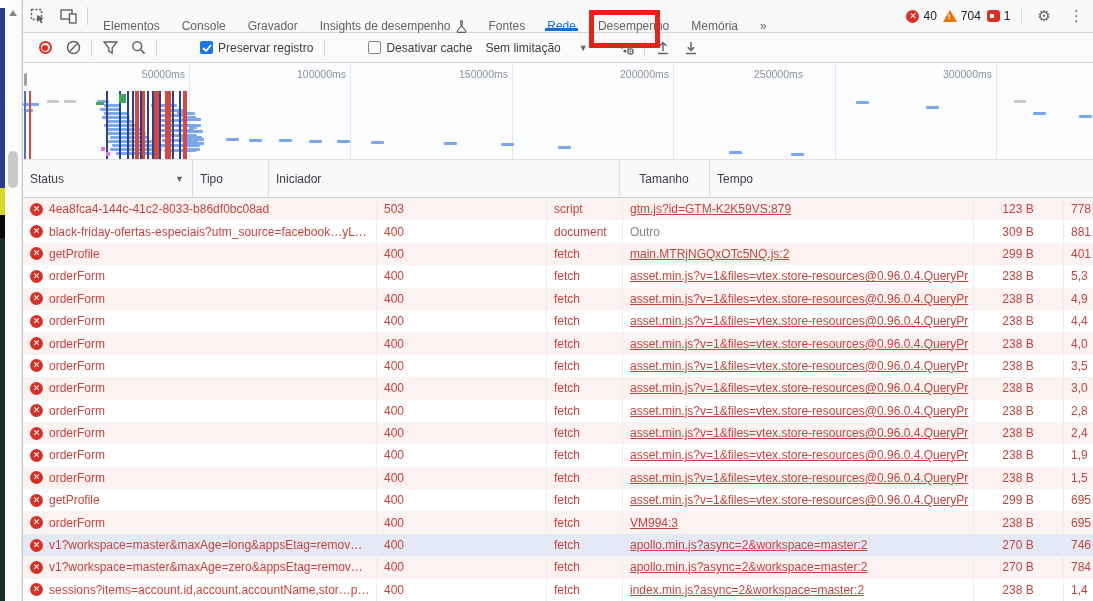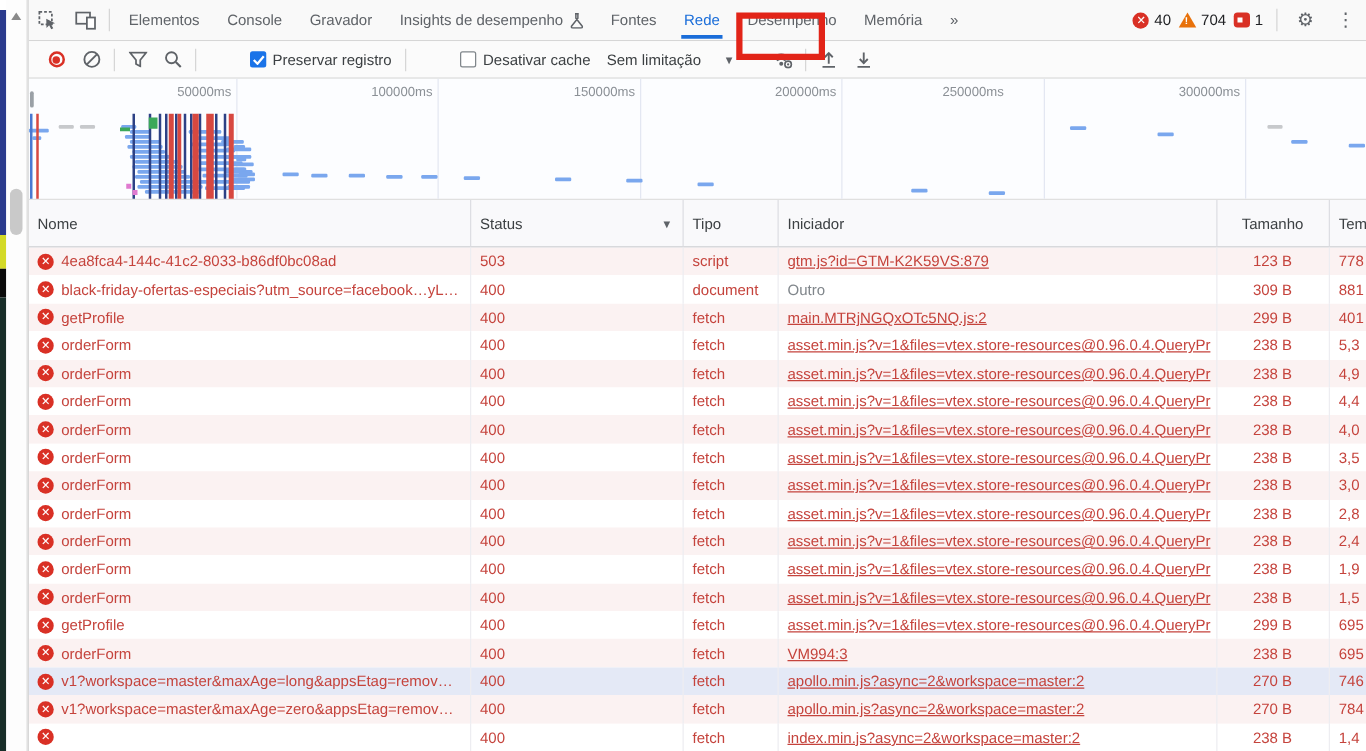--- a/index.html
+++ b/index.html
@@ -15,21 +15,21 @@
   .sb-thumb { position:absolute; left:3px; top:151px; width:10px; height:37px; background:#c9c9c9; border-radius:5px; }
 
   
   .panel { position:absolute; left:22px; top:0; width:1071px; height:601px; border-left:1px solid #c9c9c9; background:#fff; }
 
   
   .tabbar { position:absolute; left:0; top:0; width:1071px; height:33px; background:#f9f9f9; border-bottom:1px solid #d6d6d6; display:flex; align-items:center; }
   .tb-icon { width:30px; height:26px; display:flex; align-items:center; justify-content:center; color:#5f6368; flex:none; }
   .vdiv { width:1px; height:18px; background:#d6d6d6; margin:0 4px; flex:none; }
   .tab-strip { display:flex; align-items:center; height:33px; }
-  .tab { position:relative; height:33px; display:flex; align-items:center; padding:0 11px; color:#5f6368; white-space:nowrap; cursor:default; }
+  .tab { position:relative; height:33px; display:flex; align-items:flex-end; padding:0 11px; color:#5f6368; white-space:nowrap; cursor:default; }
   .tab.active { color:#1a6dd9; }
   .tab.active::after { content:""; position:absolute; left:9px; right:9px; bottom:2px; height:3px; background:#1a6dd9; }
   .tab .flask { margin-left:5px; display:inline-flex; }
   .badges { margin-left:auto; display:flex; align-items:center; gap:6px; padding-right:4px; }
   .badge { display:flex; align-items:center; gap:4px; color:#202124; }
   .err-ic { width:13px; height:13px; border-radius:50%; background:#d93025; color:#fff; font-size:9px; line-height:13px; text-align:center; font-weight:bold; }
   .warn-ic { position:relative; width:0; height:0; border-left:7px solid transparent; border-right:7px solid transparent; border-bottom:12px solid #e8710a; }
   .warn-ic::after { content:"!"; position:absolute; left:-2px; top:2px; font-size:8px; color:#fff; font-weight:bold; }
   .iss-ic { position:relative; width:13px; height:12px; border-radius:3px; background:#d93025; }
   .iss-ic::after { content:""; position:absolute; left:3px; top:4px; width:4px; height:4px; background:#fff; }
@@ -327,23 +327,20 @@
         <div class="vl red" style="left: 142px; width: 6px;"></div>
         <div class="vl red" style="left: 160px; width: 4px;"></div>
         <div class="vl blue" style="left: 1px; width: 2px;"></div>
         <div class="gmark" style="left: 73px; top: 39px; width: 8px; height: 3px;"></div>
         <div class="gmark" style="left: 96px; top: 31px; width: 7px; height: 9px;"></div>
         <div class="pmark" style="left: 78px; top: 84px; width: 4px; height: 4px;"></div>
         <div class="pmark" style="left: 83px; top: 89px; width: 4px; height: 4px;"></div>
       </div>
 
     <div class="grid-header">
-      <div class="hcell col-nome">
-          <span>Nome</span>
-        </div>
       <div class="hcell col-status sortable">
         <span>Status</span>
         <span class="sort-arrow">▼</span>
       </div>
       <div class="hcell col-tipo">
           <span>Tipo</span>
         </div>
       <div class="hcell col-iniciador">
           <span>Iniciador</span>
         </div>
@@ -709,20 +706,21 @@
     <div class="cell col-tamanho">
             <span>270 B</span>
           </div>
     <div class="cell col-tempo">
             <span>784</span>
           </div>
   </div>
         <div class="row">
     <div class="cell col-nome">
       <span class="row-err-ic">✕</span>
+      <span>sessions?items=account.id,account.accountName,stor…p…</span>
     </div>
     <div class="cell col-status">
             <span>400</span>
           </div>
     <div class="cell col-tipo">
             <span>fetch</span>
           </div>
     <div class="cell col-iniciador">
             <span class="init-link">index.min.js?async=2&amp;workspace=master:2</span>
           </div>

